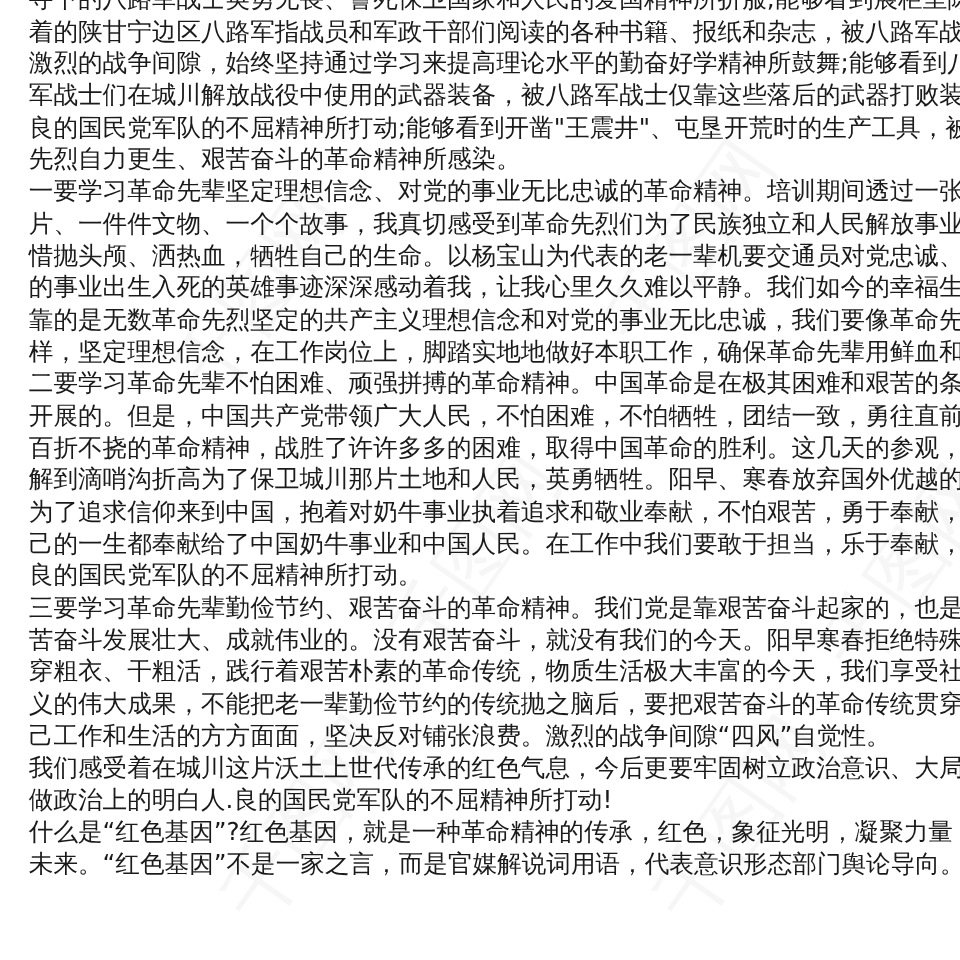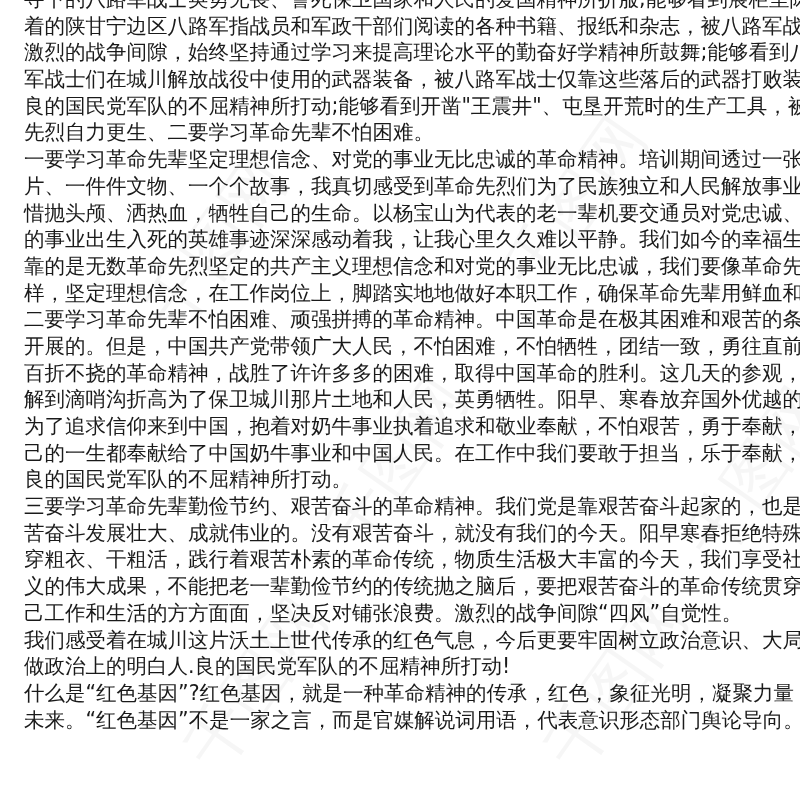--- a/index.html
+++ b/index.html
@@ -53,21 +53,21 @@
 <div class="watermark" style="left:660px; top:430px;">千图网</div>
 <div class="watermark" style="left:160px; top:640px;">千图网</div>
 <div class="watermark" style="left:520px; top:640px;">千图网</div>
 
 <div class="page" id="doc">
     <span class="line">寻下的八路军战士英勇无畏、誓死保卫国家和人民的爱国精神所折服;能够看到展柜里陈列</span>
     <span class="line">着的陕甘宁边区八路军指战员和军政干部们阅读的各种书籍、报纸和杂志，被八路军战士在</span>
     <span class="line">激烈的战争间隙，始终坚持通过学习来提高理论水平的勤奋好学精神所鼓舞;能够看到八路</span>
     <span class="line">军战士们在城川解放战役中使用的武器装备，被八路军战士仅靠这些落后的武器打败装备优</span>
     <span class="line">良的国民党军队的不屈精神所打动;能够看到开凿"王震井"、屯垦开荒时的生产工具，被革命</span>
-    <span class="line last">先烈自力更生、二要学习革命先辈不怕困难。</span>
+    <span class="line last">先烈自力更生、艰苦奋斗的革命精神所感染。</span>
     <span class="line">一要学习革命先辈坚定理想信念、对党的事业无比忠诚的革命精神。培训期间透过一张张照</span>
     <span class="line">片、一件件文物、一个个故事，我真切感受到革命先烈们为了民族独立和人民解放事业，不</span>
     <span class="line">惜抛头颅、洒热血，牺牲自己的生命。以杨宝山为代表的老一辈机要交通员对党忠诚、为党</span>
     <span class="line">的事业出生入死的英雄事迹深深感动着我，让我心里久久难以平静。我们如今的幸福生活，</span>
     <span class="line">靠的是无数革命先烈坚定的共产主义理想信念和对党的事业无比忠诚，我们要像革命先辈那</span>
     <span class="line">样，坚定理想信念，在工作岗位上，脚踏实地地做好本职工作，确保革命先辈用鲜血和生命</span>
     <span class="line">二要学习革命先辈不怕困难、顽强拼搏的革命精神。中国革命是在极其困难和艰苦的条件下</span>
     <span class="line">开展的。但是，中国共产党带领广大人民，不怕困难，不怕牺牲，团结一致，勇往直前，以</span>
     <span class="line">百折不挠的革命精神，战胜了许许多多的困难，取得中国革命的胜利。这几天的参观，我了</span>
     <span class="line">解到滴哨沟折高为了保卫城川那片土地和人民，英勇牺牲。阳早、寒春放弃国外优越的生活，</span>

